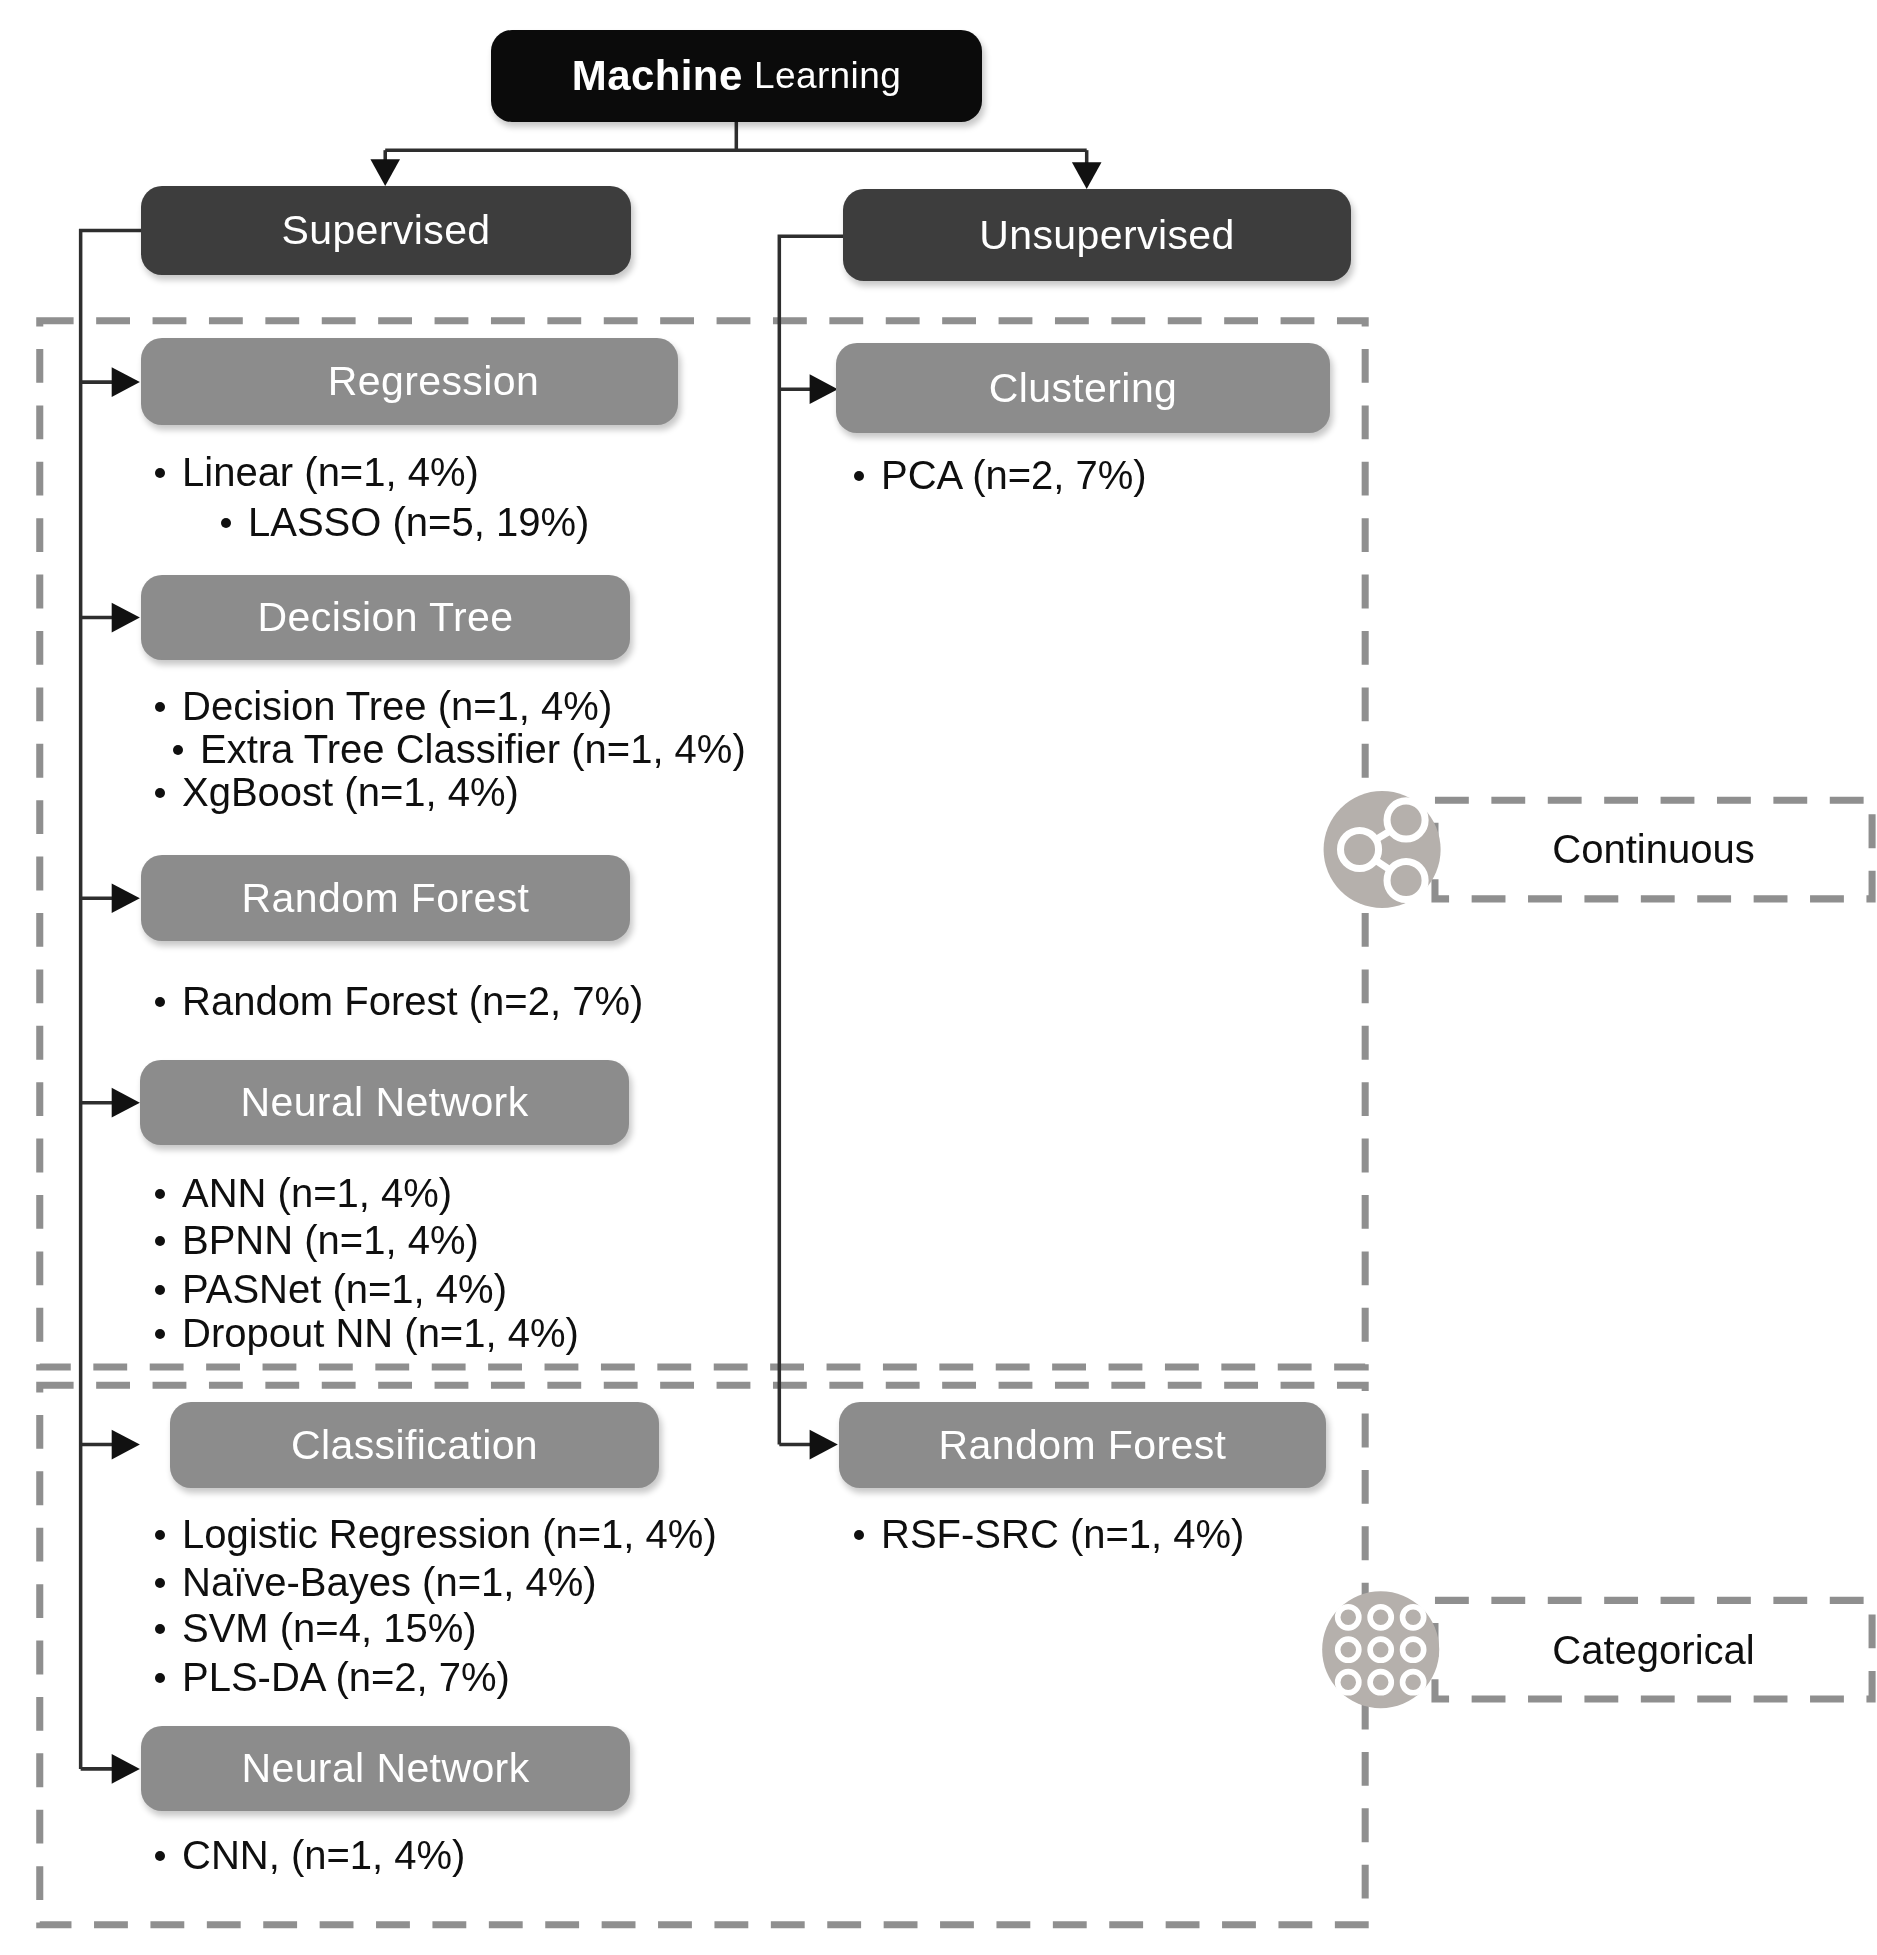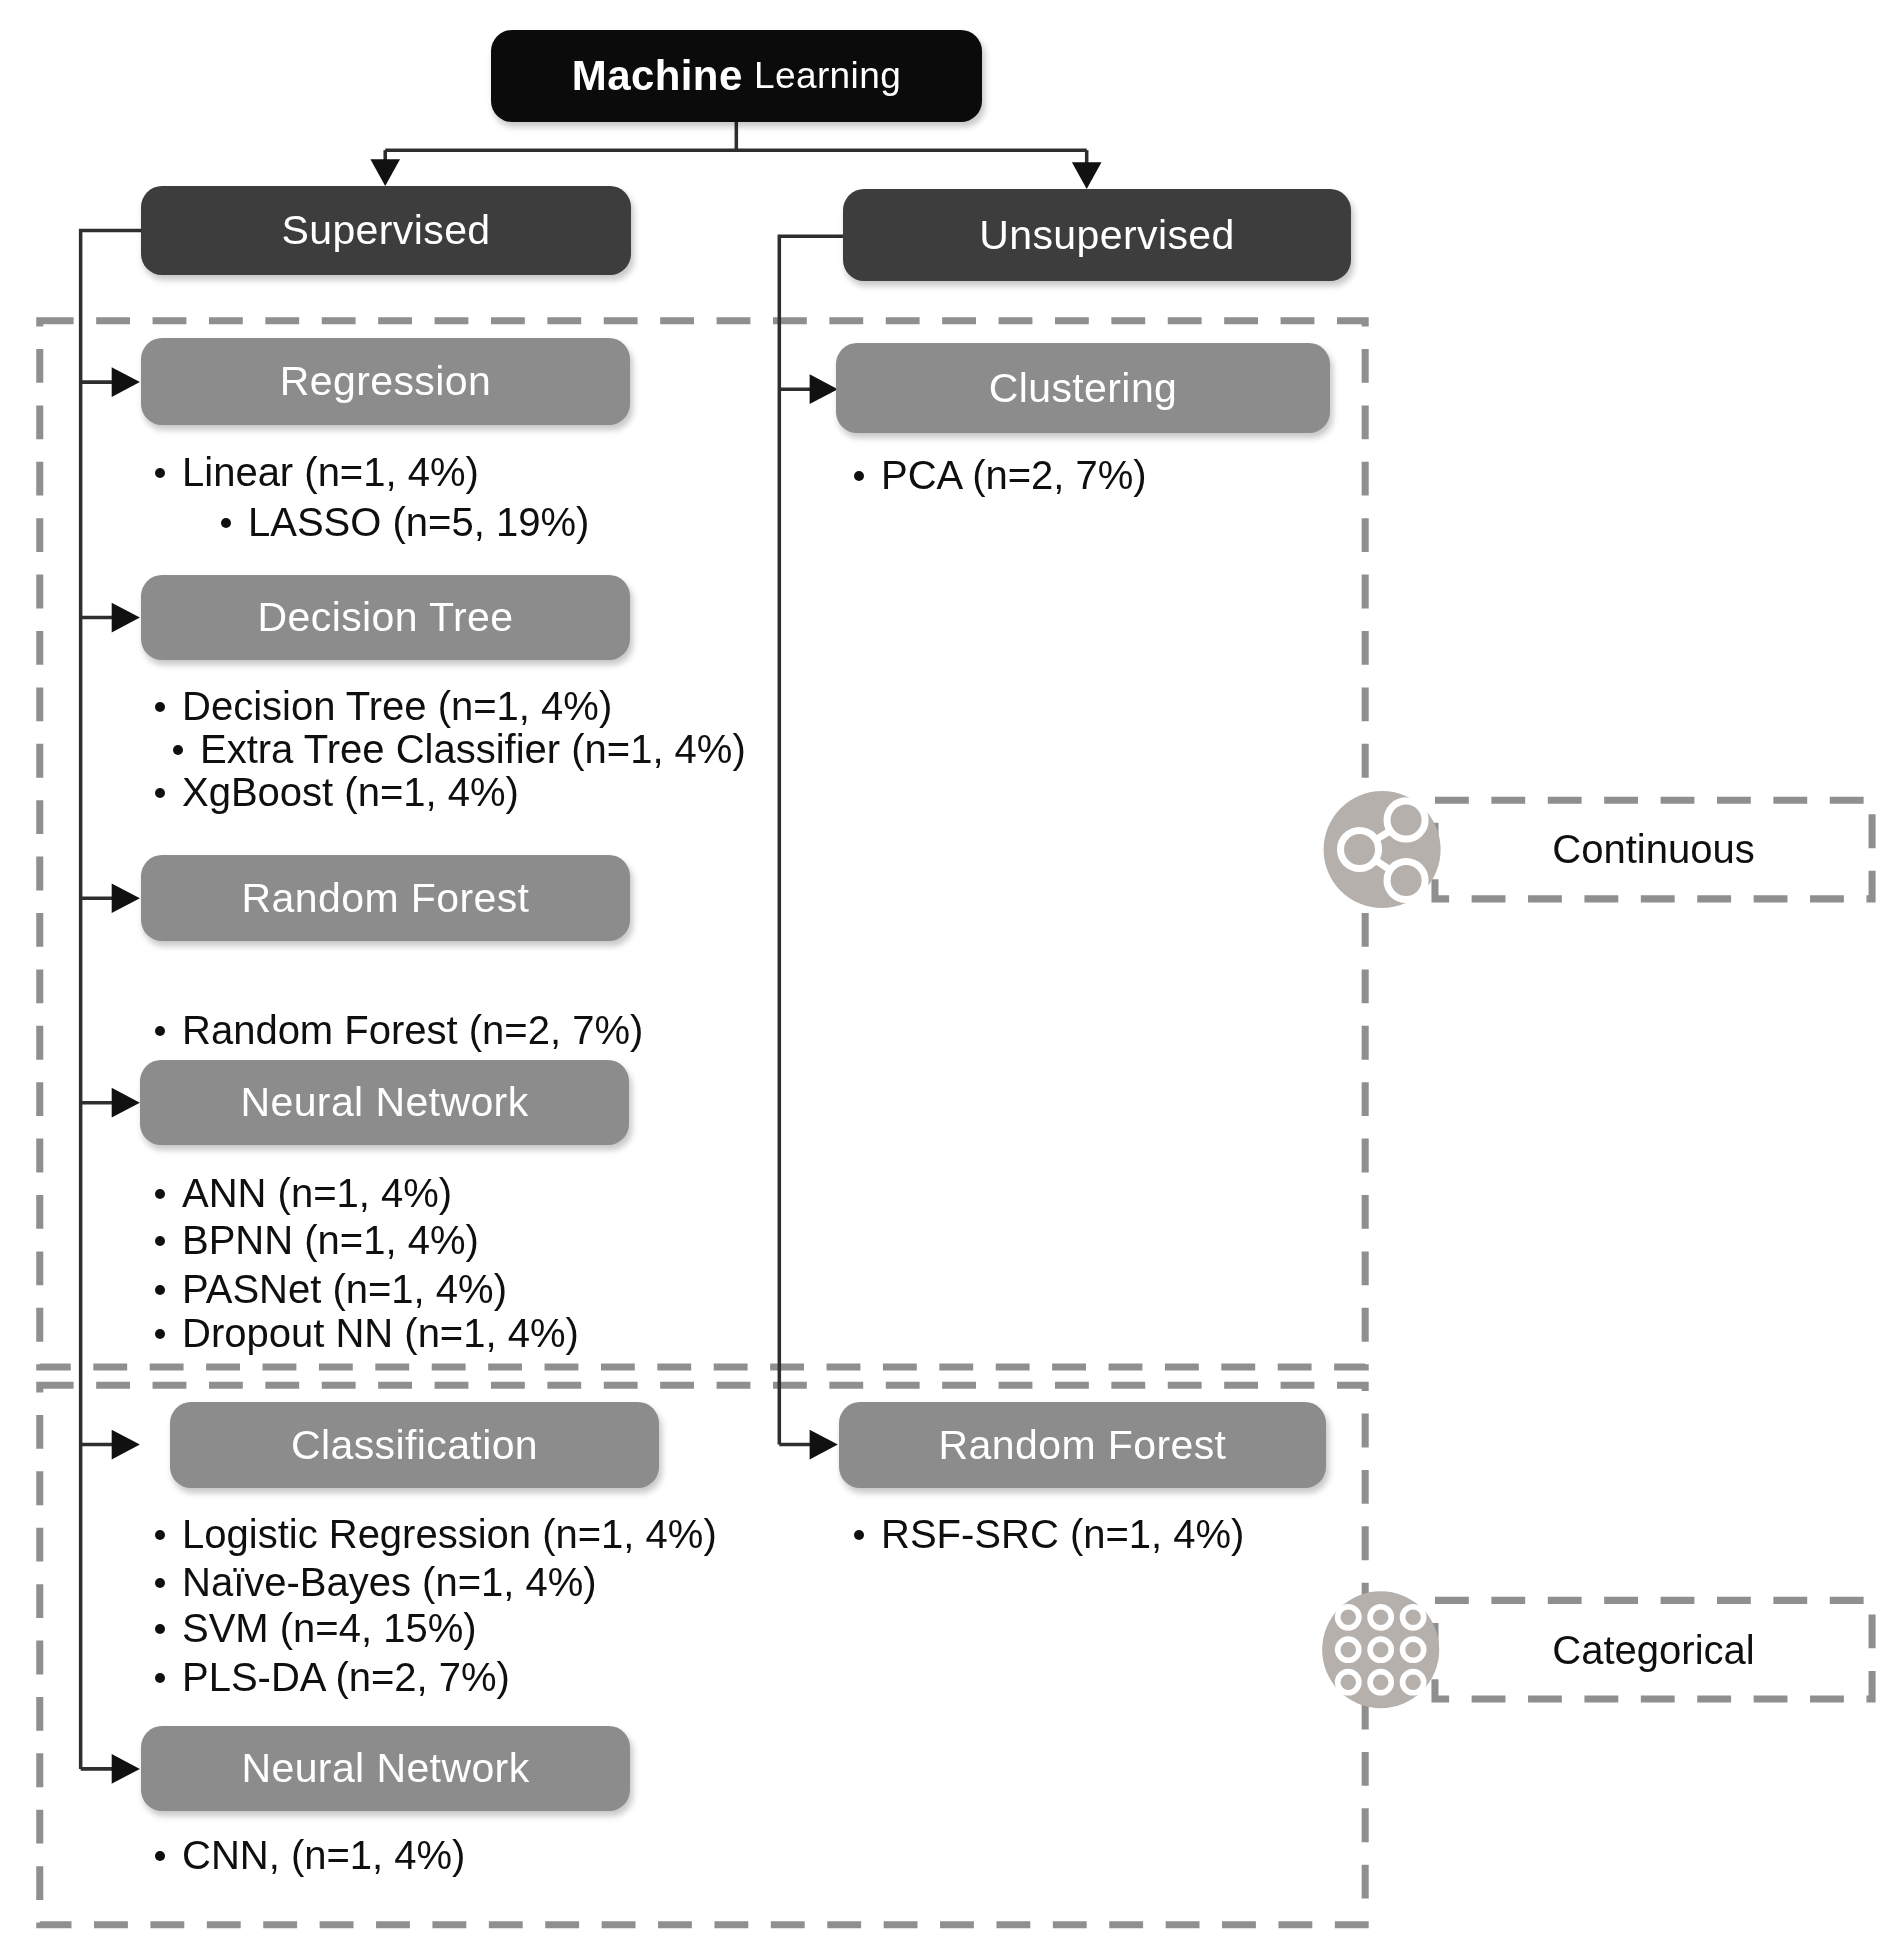--- a/index.html
+++ b/index.html
@@ -138,21 +138,21 @@
 
   <div class="node root" style="left:491px; top:30px; width:491px; height:92px;">
     <span class="w1">Machine</span>
     <span class="w2">Learning</span>
   </div>
 
   <div class="node branch" style="left:141px; top:186px; width:490px; height:89px;">Supervised</div>
 
   <div class="node branch" style="left:843px; top:189px; width:488px; height:92px;padding-left:20px;">Unsupervised</div>
 
-  <div class="node cat" style="left:141px; top:338px; width:489px; height:87px;">Regression</div>
+  <div class="node cat" style="left:141px; top:338px; width:489px; height:87px;padding-left:48px;">Regression</div>
 
   <div class="node cat" style="left:141px; top:575px; width:489px; height:85px;">Decision Tree</div>
 
   <div class="node cat" style="left:141px; top:855px; width:489px; height:86px;">Random Forest</div>
 
   <div class="node cat" style="left:140px; top:1060px; width:489px; height:85px;">Neural Network</div>
 
   <div class="node cat" style="left:141px; top:1402px; width:489px; height:86px;margin-left:29px;">Classification</div>
 
   <div class="node cat" style="left:141px; top:1726px; width:489px; height:85px;">Neural Network</div>
@@ -161,21 +161,21 @@
 
   <div class="node cat" style="left:839px; top:1402px; width:487px; height:86px;">Random Forest</div>
 
   <div class="bullet" style="left:182px; top:448px;">Linear (n=1, 4%)</div>
   <div class="bullet" style="left:248px; top:498px;">LASSO (n=5, 19%)</div>
 
   <div class="bullet" style="left:182px; top:682px;">Decision Tree (n=1, 4%)</div>
   <div class="bullet" style="left:200px; top:725px;">Extra Tree Classifier (n=1, 4%)</div>
   <div class="bullet" style="left:182px; top:768px;">XgBoost (n=1, 4%)</div>
 
-  <div class="bullet" style="left:182px; top:977px;margin-top:29px;">Random Forest (n=2, 7%)</div>
+  <div class="bullet" style="left:182px; top:977px;">Random Forest (n=2, 7%)</div>
 
   <div class="bullet" style="left:182px; top:1169px;">ANN (n=1, 4%)</div>
   <div class="bullet" style="left:182px; top:1216px;">BPNN (n=1, 4%)</div>
   <div class="bullet" style="left:182px; top:1265px;">PASNet (n=1, 4%)</div>
   <div class="bullet" style="left:182px; top:1309px;">Dropout NN (n=1, 4%)</div>
 
   <div class="bullet" style="left:182px; top:1510px;">Logistic Regression (n=1, 4%)</div>
   <div class="bullet" style="left:182px; top:1558px;">Naïve-Bayes (n=1, 4%)</div>
   <div class="bullet" style="left:182px; top:1604px;">SVM (n=4, 15%)</div>
   <div class="bullet" style="left:182px; top:1653px;">PLS-DA (n=2, 7%)</div>

